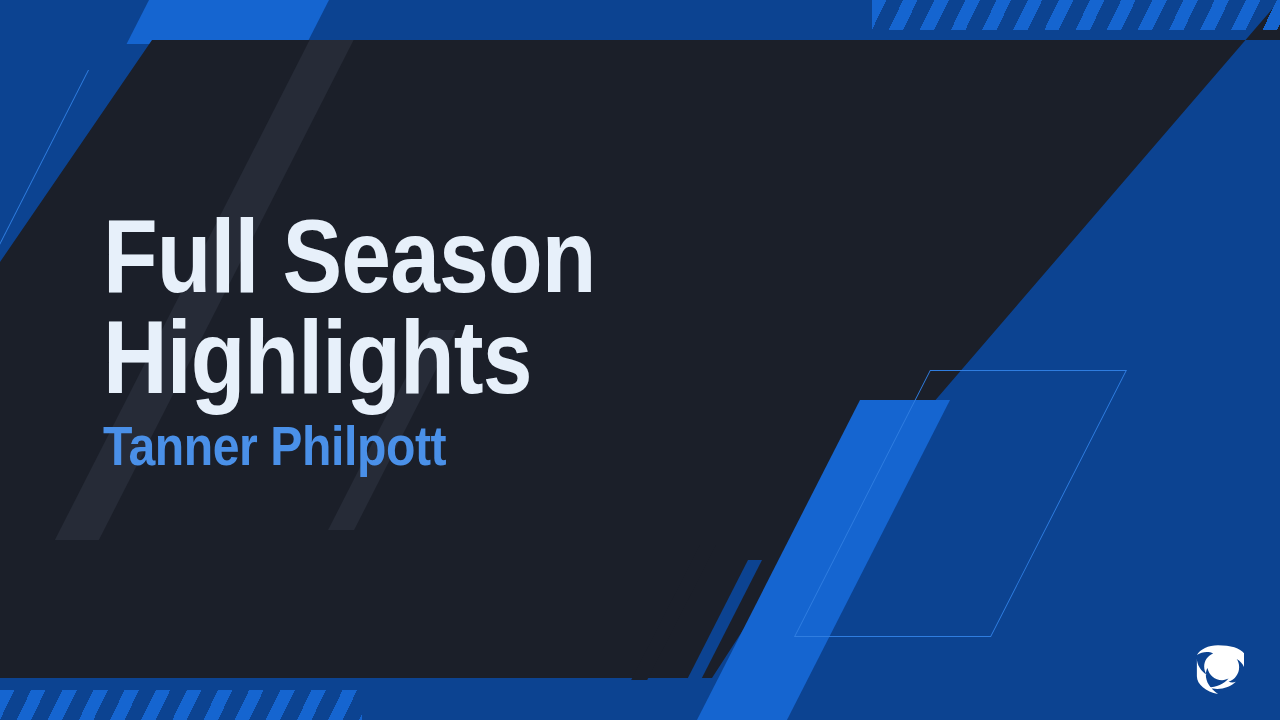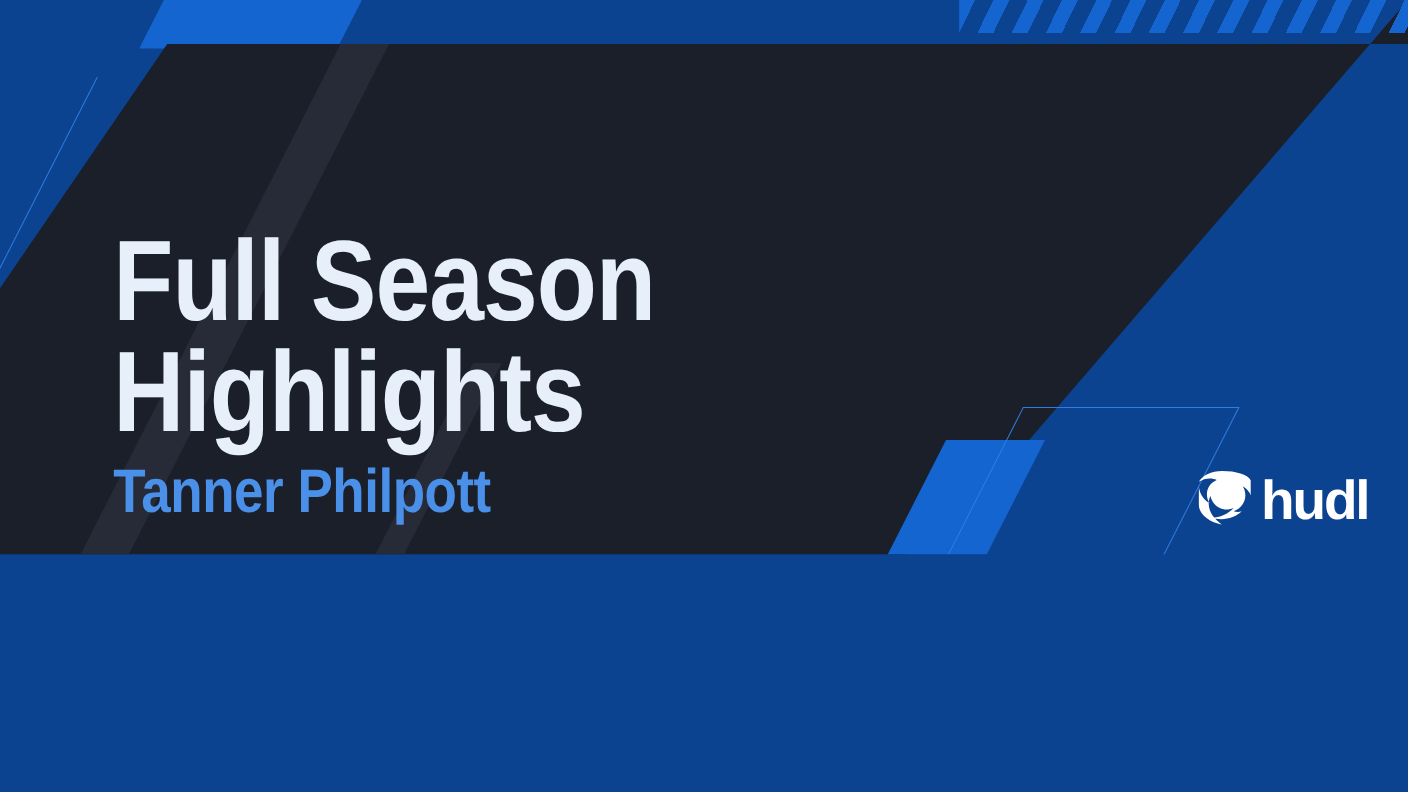--- a/index.html
+++ b/index.html
@@ -3,21 +3,21 @@
 <meta charset="utf-8">
 <style>
   html, body {
     margin: 0;
     padding: 0;
     background: #0c4391;
   }
   #stage {
     position: relative;
     width: 1280px;
-    height: 504px;
+    height: 720px;
     overflow: hidden;
     background: #0c4391;
     font-family: "Liberation Sans", sans-serif;
   }
 
   
   .layer {
     position: absolute;
     top: 0; left: 0;
     width: 1280px;
@@ -250,16 +250,15 @@
   </div>
 
   <div class="logo">
     <span class="logo-mark">
       <svg width="52" height="52" viewBox="0 0 64 64" aria-hidden="true">
         <g fill="#ffffff">
           <path d="M32 4 C20 4 10 9 6 16 c6 -4 14 -5 20 -2 c-7 3 -11 9 -11 16 c0 4 1 7 3 10 C11 36 6 28 6 20 v22 c0 10 11 19 26 22 c-10 -7 -15 -15 -15 -24 c0 -3 1 -6 2 -8 c2 9 9 15 18 15 c3 0 6 -1 8 -2 c-6 7 -15 11 -25 11 c12 4 26 1 34 -7 c-3 1 -6 1 -9 0 c8 -3 13 -10 13 -18 c0 -4 -1 -7 -3 -10 c7 4 11 11 11 19 V20 C66 10 52 4 32 4 Z"></path>
         </g>
       </svg>
     </span>
-    <span class="logo-word">hudl</span>
   </div>
 
 </div>
 
 </body></html>

